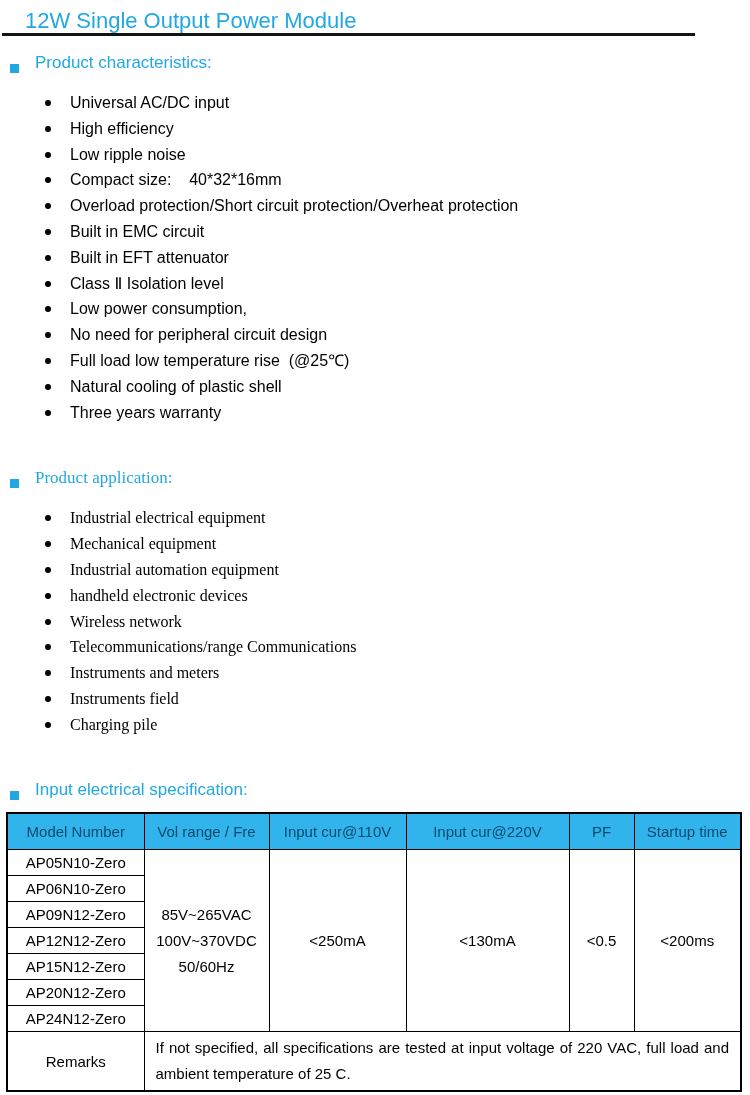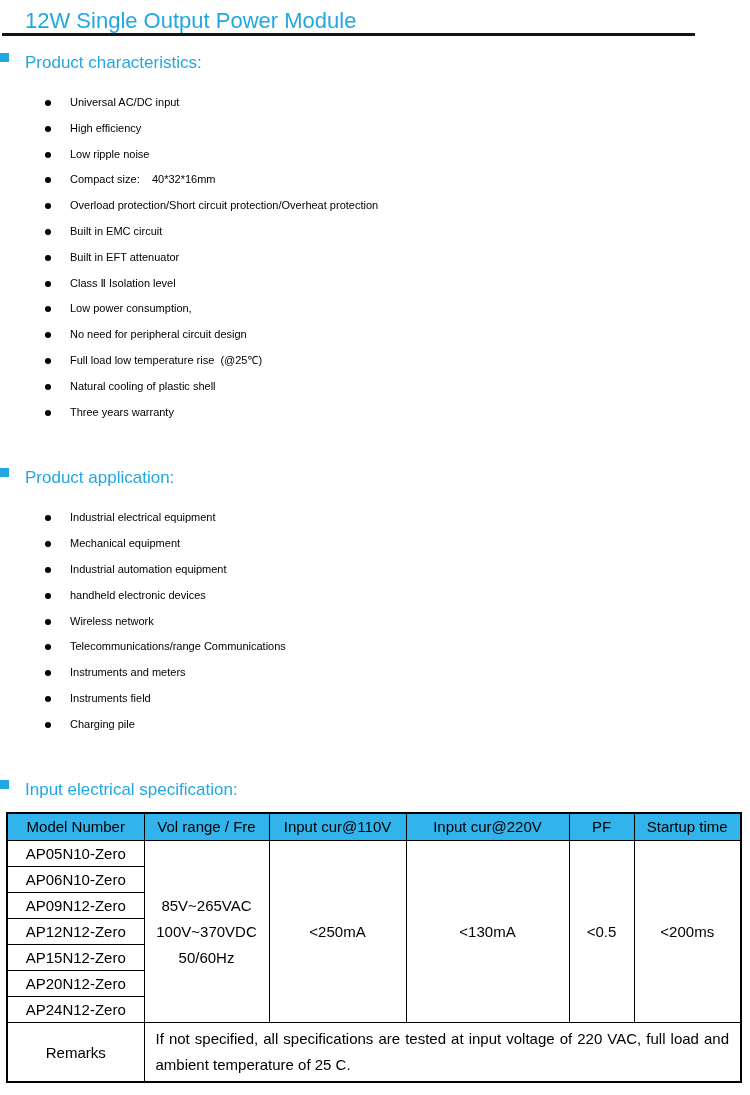--- a/index.html
+++ b/index.html
@@ -18,60 +18,60 @@
     font-size:22px;font-weight:400;line-height:20px;
     color:var(--accent);
     padding:11px 0 0 25px;
   }
   .title-rule{
     width:693px;height:3px;background:var(--rule);
     margin:2px 0 0 2px;
   }
   
   .section-head{
-    display:flex;align-items:flex-start;
+    display:flex;align-items:flex-end;margin-left:10px;
   }
   .sq{
     width:9px;height:9px;background:var(--accent);
     margin-right:16px;flex:none;
   }
   .section-title{
     font-size:17px;line-height:20px;color:var(--accent);font-weight:400;
   }
   #characteristics .section-head{margin-top:17px;}
-  #applications{margin-top:43px;}
+  #applications{margin-top:43px;font-family:Liberation Serif, serif;}
   #input-spec{margin-top:42px;}
   
   .blist{
     list-style:none;margin:17px 0 0 45px;
   }
   .blist li{
     position:relative;padding-left:25px;
-    font-size:11px;line-height:25.8px;
+    font-size:16px;line-height:25.8px;
     white-space:pre-wrap;
   }
   .dot{
     position:absolute;left:0;top:10px;
     width:6px;height:6px;border-radius:50%;background:#000;
   }
   
   .spec-table{
     border-collapse:collapse;table-layout:fixed;
     width:734px;margin:12px 0 0 6px;
     font-size:15px;
     border:2.5px solid #000;
   }
   .spec-table th,.spec-table td{
     border:1.5px solid #000;
     text-align:center;vertical-align:middle;
     font-weight:400;
   }
   .spec-table thead th{
     background:var(--th-bg);
-    height:28px;color:#000000;margin-left:32px;
+    height:37px;color:#0c4a6e;margin-left:32px;
   }
   .spec-table td.model{height:26px;}
   .span-cell div{line-height:26px;}
   .remarks-row td{height:57px;}
   .remarks-row .remarks-text{
     text-align:justify;
     padding:3px 11px;
     line-height:26px;
   }
 </style>

